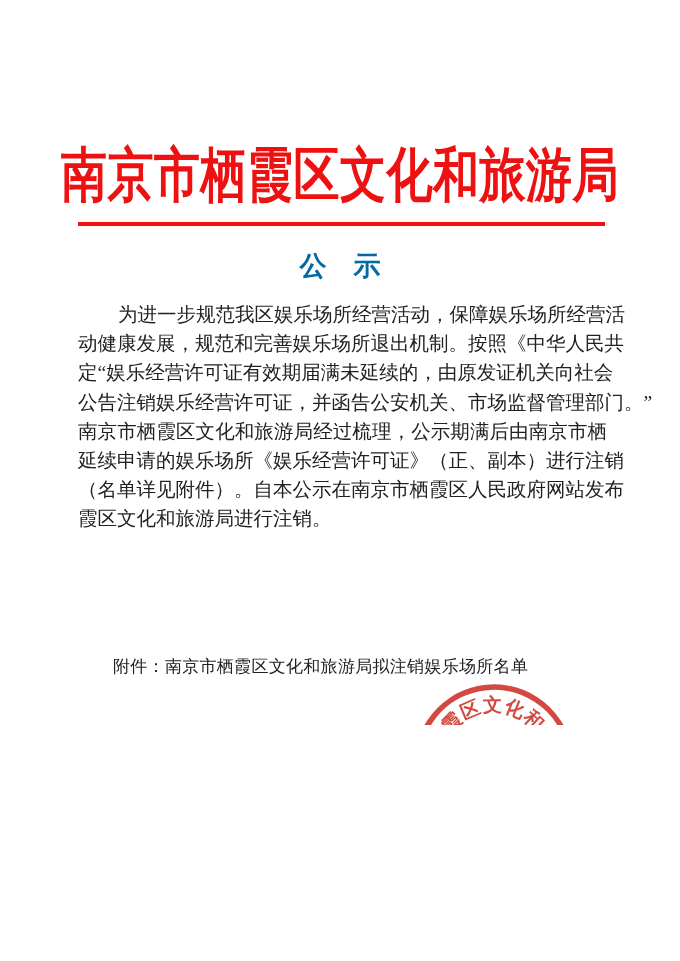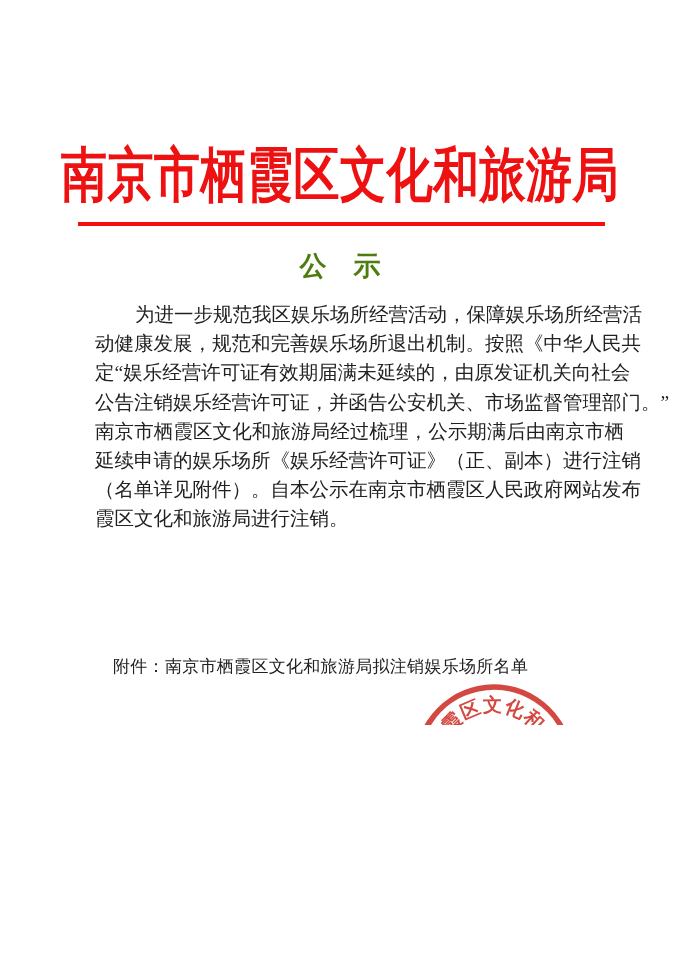--- a/index.html
+++ b/index.html
@@ -39,26 +39,26 @@
     background: #f60d0d;
   }
   .doc-title {
     position: absolute;
     top: 248px;
     left: 0;
     width: 680px;
     text-align: center;
     font-size: 27px;
     font-weight: bold;
-    color: #4d7c0f;
+    color: #0369a1;
   }
   .body-text {
     position: absolute;
     top: 300px;
-    left: 95px;
+    left: 78px;
     width: 529px;
     font-size: 19.5px;
     line-height: 29.2px;
     color: #212121;
   }
   .body-line {
     white-space: nowrap;
     text-align: justify;
     text-align-last: justify;
   }

